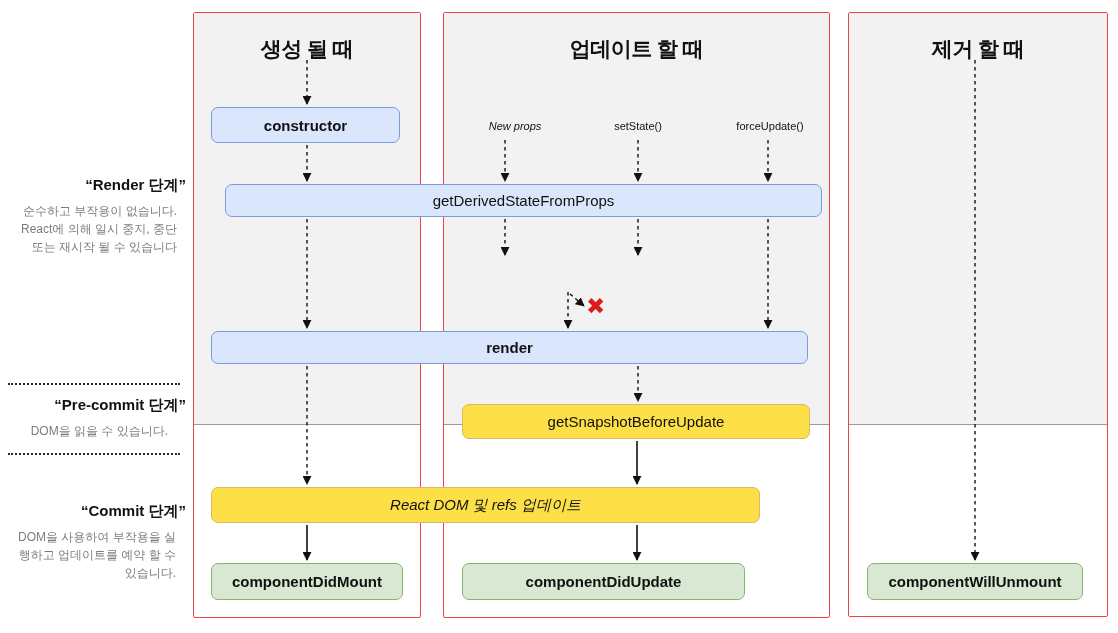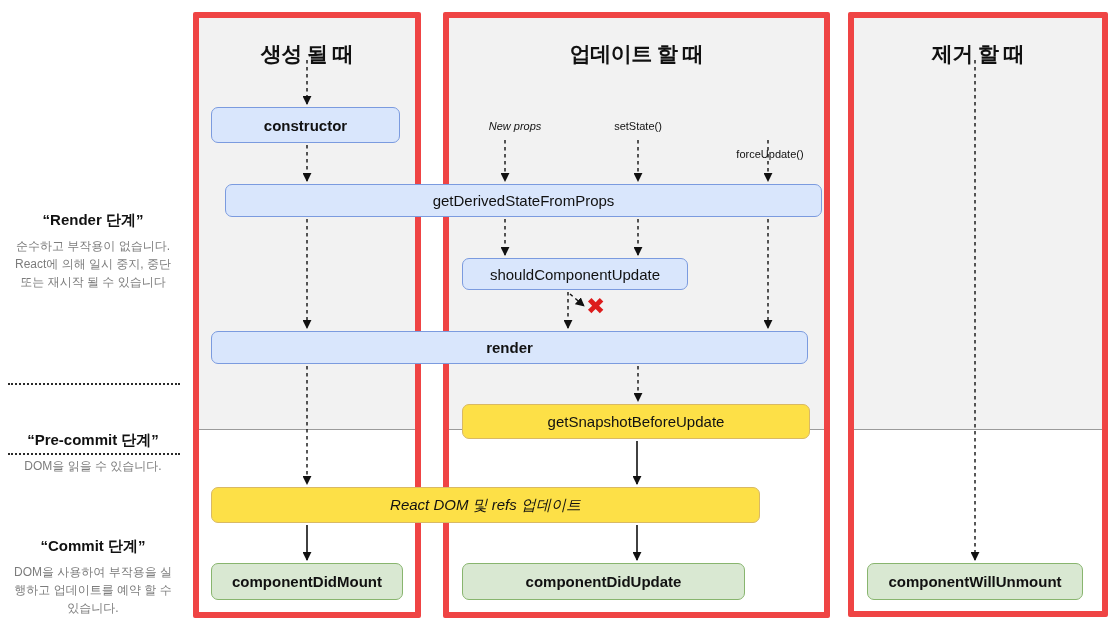--- a/index.html
+++ b/index.html
@@ -1,33 +1,33 @@
 <!DOCTYPE html>
 <html><head>
 <meta charset="utf-8">
 <style>
   html,body{margin:0;padding:0;background:#ffffff;}
   body{font-family:"Liberation Sans","DejaVu Sans",sans-serif;color:#111;}
   #canvas{position:relative;width:1118px;height:633px;background:#fff;overflow:hidden;}
 
-  .panel{position:absolute;top:12px;height:606px;border:6px solid #ef4444;border-radius:2px;background:#fff;box-sizing:border-box;}
+  .panel{position:absolute;top:12px;height:606px;border:1px solid #ef4444;border-radius:2px;background:#fff;box-sizing:border-box;}
   .panel .phase-bg{position:absolute;left:0;top:0;width:100%;height:411px;background:#f2f2f2;border-bottom:1px solid #9b9b9b;}
   .panel-title{position:absolute;top:22px;left:0;width:100%;text-align:center;font-size:21px;font-weight:700;letter-spacing:-0.5px;}
 
   .node{position:absolute;display:flex;align-items:center;justify-content:center;
         border-radius:7px;font-size:15px;box-sizing:border-box;text-align:center;}
   .node.blue  {background:#d9e6fc;border:1.5px solid #7b9bdf;}
   .node.yellow{background:#fde047;border:1.5px solid #d9b964;}
   .node.green {background:#d9e8d2;border:1.5px solid #88b56e;}
   .bold{font-weight:700;}
   .italic{font-style:italic;}
 
   .trigger-label{position:absolute;top:117px;height:18px;font-size:11px;text-align:center;line-height:18px;}
 
-  .side{position:absolute;left:0;width:186px;text-align:center;margin-top:35px;}
+  .side{position:absolute;left:0;width:186px;text-align:right;}
   .side .ptitle{font-size:15px;font-weight:700;margin:0 0 7px 0;}
   .side .pdesc{font-size:12px;line-height:1.5;color:#7c7c7c;margin:0 auto;width:168px;}
   .dotline{position:absolute;left:8px;width:172px;border-top:2.5px dotted #2a2a2a;}
 
   .xmark{position:absolute;left:586px;top:295px;font-size:23px;font-weight:700;color:#dd1c1c;line-height:1;}
 
   svg.arrows{position:absolute;left:0;top:0;pointer-events:none;}
   .dash{stroke:#111;stroke-width:1.4;stroke-dasharray:3.5 3.5;fill:none;}
   .solid{stroke:#111;stroke-width:1.6;fill:none;}
 </style>
@@ -90,27 +90,26 @@
 
     <line class="dash" x1="638" y1="366" x2="638" y2="401" marker-end="url(#ah)"></line>
     <line class="solid" x1="637" y1="441" x2="637" y2="484" marker-end="url(#ah)"></line>
     <line class="solid" x1="637" y1="525" x2="637" y2="560" marker-end="url(#ah)"></line>
 
     <line class="dash" x1="975" y1="60" x2="975" y2="560" marker-end="url(#ah)"></line>
   </svg>
 
   <div class="trigger-label italic" style="left:455px;width:120px;">New props</div>
   <div class="trigger-label" style="left:578px;width:120px;">setState()</div>
-  <div class="trigger-label" style="left:708px;width:124px;margin-top:28px;">forceUpdate()</div>
+  <div class="trigger-label" style="left:708px;width:124px;">forceUpdate()</div>
 
   <div class="node blue bold" style="left:211px;top:107px;width:189px;height:36px;">constructor</div>
 
   <div class="node blue" style="left:225px;top:184px;width:597px;height:33px;">getDerivedStateFromProps</div>
 
-  <div class="node blue" style="left:462px;top:258px;width:226px;height:32px;">shouldComponentUpdate</div>
 
   <div class="xmark">✖</div>
 
   <div class="node blue bold" style="left:211px;top:331px;width:597px;height:33px;">render</div>
 
   <div class="node yellow" style="left:462px;top:404px;width:348px;height:35px;">getSnapshotBeforeUpdate</div>
 
   <div class="node yellow italic" style="left:211px;top:487px;width:549px;height:36px;">React DOM 및 refs 업데이트</div>
 
   <div class="node green bold" style="left:211px;top:563px;width:192px;height:37px;">componentDidMount</div>

